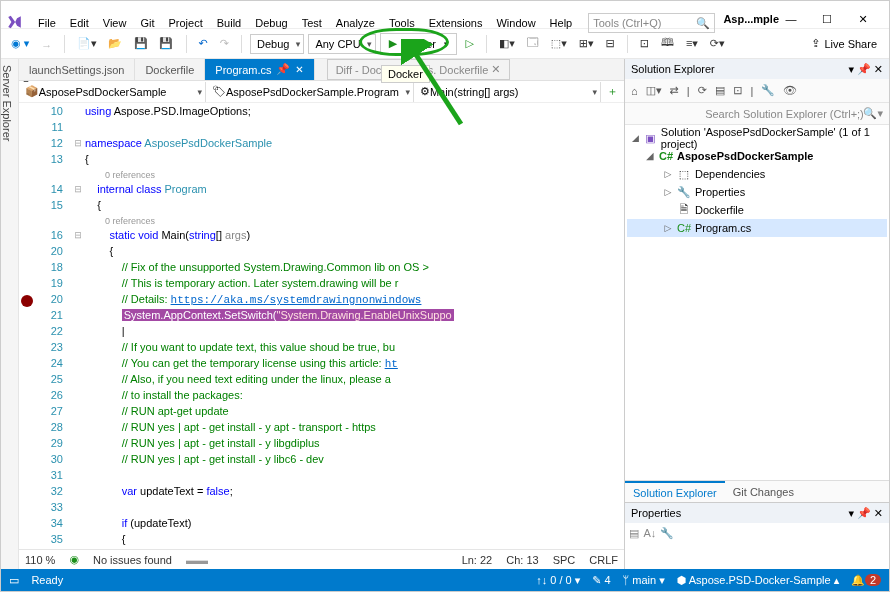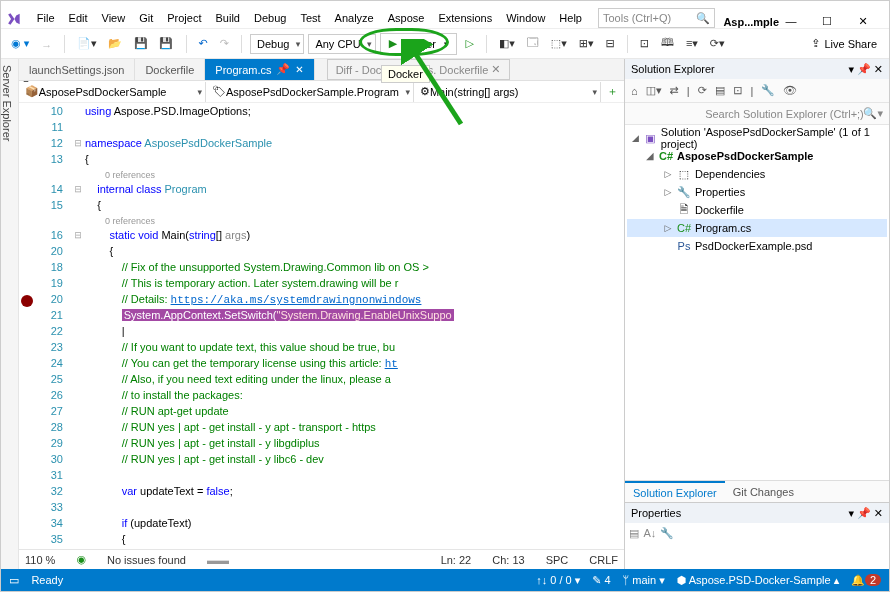--- a/index.html
+++ b/index.html
@@ -1,19 +1,19 @@
 <!DOCTYPE html>
 <html><head>
 <meta charset="utf-8">
 <style>
 * { margin: 0; padding: 0; box-sizing: border-box; font-family: "Segoe UI", sans-serif; font-size: 11px; }
 body { width: 890px; height: 592px; background: #fff; overflow: hidden; position: relative; border: 1px solid #ccc; }
 
 
-.titlebar { height: 28px; display: flex; align-items: flex-end; padding: 0 6px; border-bottom: 1px solid #eee; }
+.titlebar { height: 28px; display: flex; align-items: flex-start; padding: 12px 6px; border-bottom: 1px solid #eee; }
 .vs-logo { width: 18px; height: 18px; margin-right: 10px; }
 .menus { display: flex; gap: 2px; }
 .menus span { padding: 4px 6px; cursor: default; }
 .search-box { margin-left: 10px; width: 150px; height: 20px; border: 1px solid #ccc; display: flex; align-items: center; padding: 0 4px; color: #888; justify-content: space-between; }
 .app-name { margin-left: 8px; font-weight: 600; }
 .win-btns { margin-left: auto; display: flex; gap: 12px; padding-right: 8px; }
 .win-btns span { width: 24px; text-align: center; }
 
 
 .toolbar { height: 30px; display: flex; align-items: center; padding: 0 6px; gap: 4px; border-bottom: 1px solid #e8e8e8; }
@@ -58,21 +58,21 @@
 .kw { color: #0000ff; }
 .type { color: #2b91af; }
 .str { color: #a31515; }
 .cmt { color: #008000; }
 .link { color: #0066cc; text-decoration: underline; font-family: Liberation Mono, monospace; }
 .ref { font-size: 9px; color: #999; height: 14px !important; }
 .hl-line { background: #a349a4; color: #fff; padding: 0 2px; }
 .hl-line .str { color: #ffe0e0; }
 .breakpoint { position: absolute; left: 2px; width: 12px; height: 12px; background: #8b0000; border-radius: 50%; }
 
-.editor-status { height: 20px; border-top: 1px solid #e5e5e5; display: flex; align-items: center; padding: 0 6px; gap: 21px; font-size: 10px; color: #333; }
+.editor-status { height: 20px; border-top: 1px solid #e5e5e5; display: flex; align-items: center; padding: 0 6px; gap: 14px; font-size: 10px; color: #333; }
 .editor-status .ok { color: #1a8f1a; }
 .editor-status .spacer { flex: 1; }
 
 
 .right-panel { width: 265px; border-left: 1px solid #ccc; display: flex; flex-direction: column; background: #fafafa; }
 .panel-title { height: 20px; background: #eef2f7; padding: 0 6px; display: flex; align-items: center; justify-content: space-between; font-size: 11px; }
 .panel-tools { height: 24px; display: flex; align-items: center; padding: 0 4px; gap: 4px; border-bottom: 1px solid #e5e5e5; }
 .panel-tools span { padding: 2px; color: #555; }
 .panel-search { height: 22px; border-bottom: 1px solid #e5e5e5; padding: 0 6px; display: flex; align-items: center; color: #888; justify-content: flex-end; }
 .tree { flex: 1; padding: 4px 2px; background: #fff; overflow: auto; }
@@ -101,21 +101,21 @@
   <div class="menus" id="menus">
       <span>File</span>
       <span>Edit</span>
       <span>View</span>
       <span>Git</span>
       <span>Project</span>
       <span>Build</span>
       <span>Debug</span>
       <span>Test</span>
       <span>Analyze</span>
-      <span>Aspose</span>
+      <span>Tools</span>
       <span>Extensions</span>
       <span>Window</span>
       <span>Help</span>
     </div>
   <div class="search-box">
     <span>Tools (Ctrl+Q)</span>
     <span>🔍</span>
   </div>
   <span class="app-name">Asp...mple</span>
   <div class="win-btns">
@@ -330,25 +330,20 @@
       <div class="tree-row" style="padding-left:36px">
           <span class="tw"></span>
           <span class="ic">🗎</span>
           <span>Dockerfile</span>
         </div>
       <div class="tree-row sel" style="padding-left:36px">
           <span class="tw">▷</span>
           <span class="ic" style="color:#1a8f1a">C#</span>
           <span>Program.cs</span>
         </div>
-      <div class="tree-row" style="padding-left:36px">
-          <span class="tw"></span>
-          <span class="ic" style="color:#2b5797">Ps</span>
-          <span>PsdDockerExample.psd</span>
-        </div>
     </div>
     <div class="sol-tabs">
       <span style="border-top:2px solid #007acc">Solution Explorer</span>
       <span style="color:#555">Git Changes</span>
     </div>
     <div class="props">
       <div class="panel-title">
           <span>Properties</span>
           <span><span>▾</span> <span>📌</span> <span>✕</span></span>
         </div>

